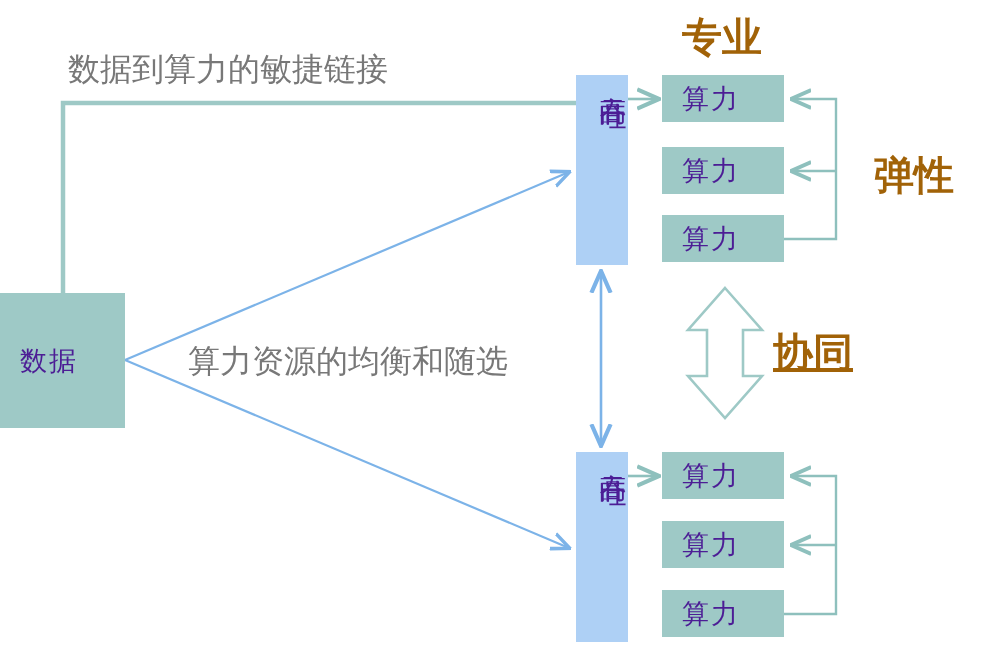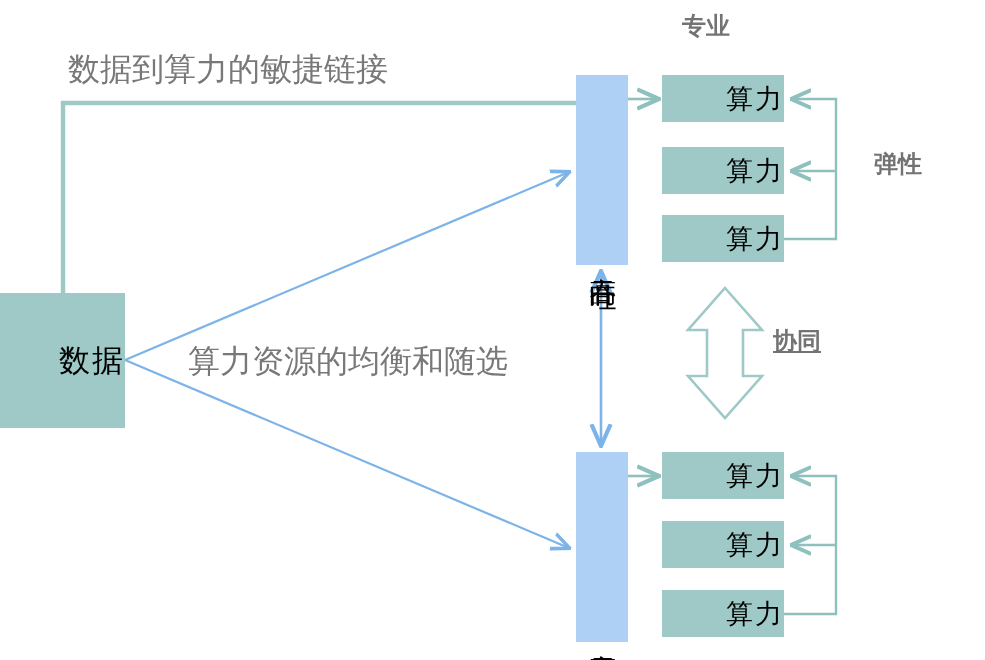--- a/index.html
+++ b/index.html
@@ -24,32 +24,33 @@
     width: 985px;
     height: 660px;
     pointer-events: none;
   }
 
   
   .node {
     position: absolute;
     display: flex;
     align-items: center;
-    justify-content: flex-end;
-    color: #000000;
+    justify-content: flex-start;
+    color: #4c1d95;
     box-sizing: border-box;
+    padding-left: 20px;
   }
 
   .data-node {
     left: 0px;
     top: 293px;
     width: 125px;
     height: 135px;
     background: #9ec9c6;
-    font-size: 31px;
+    font-size: 27px;
     letter-spacing: 2px;
   }
 
   .throughput {
     width: 52px;
     background: #aed0f5;
     font-size: 27px;
     line-height: 1.18;
     writing-mode: vertical-rl;
     text-orientation: upright;
@@ -86,23 +87,23 @@
     position: absolute;
     color: #787878;
     font-size: 32px;
     white-space: nowrap;
   }
   .label-agile { left: 68px; top: 48px; }
   .label-balance { left: 188px; top: 340px; }
 
   .teal-label {
     position: absolute;
-    color: #737373;
+    color: #a16207;
     font-weight: bold;
-    font-size: 24px;
+    font-size: 40px;
     white-space: nowrap;
   }
   .label-professional { left: 682px; top: 10px; }
   .label-elastic { left: 874px; top: 148px; text-align: right; }
   .label-synergy { left: 773px; top: 325px; text-decoration: underline; }
 </style>
 </head>
 <body>
 
 <div id="stage">

